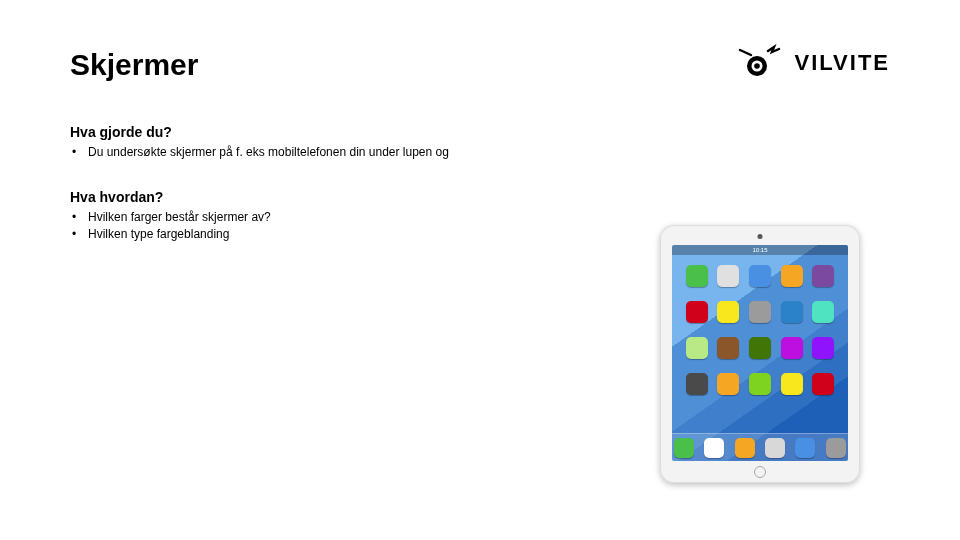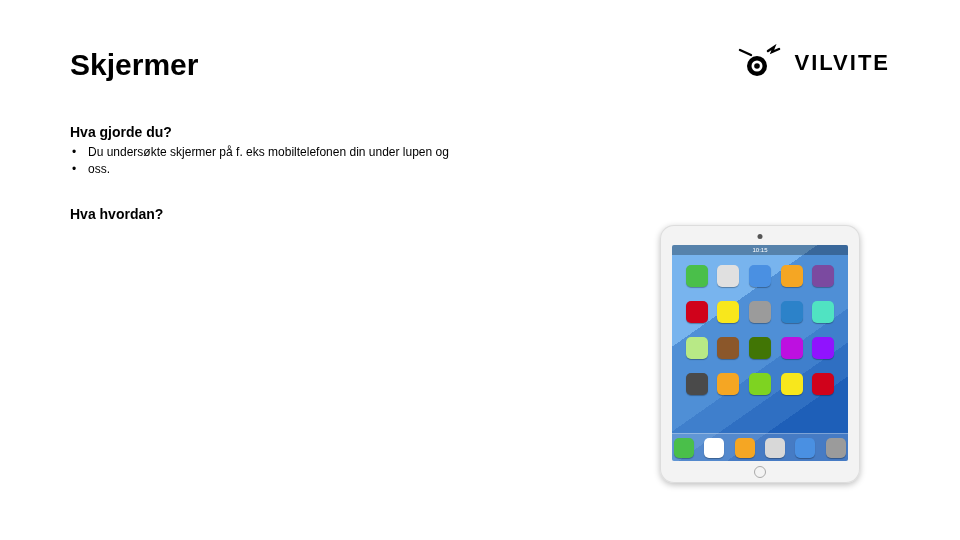--- a/index.html
+++ b/index.html
@@ -49,24 +49,27 @@
       </svg>
     </span>
     <span class="logo-text">VILVITE</span>
   </div>
 
   <h1 class="title">Skjermer</h1>
 
   <div class="section-heading">Hva gjorde du?</div>
   <ul class="bullets">
     <li>Du undersøkte skjermer på f. eks mobiltelefonen din under lupen og</li>
-    <li>oss.</li>
   </ul>
 
   <div class="section-heading">Hva hvordan?</div>
+  <ul class="bullets">
+    <li>Hvilken farger består skjermer av?</li>
+    <li>Hvilken type fargeblanding</li>
+  </ul>
 
   <div class="tablet">
     <div class="camera"></div>
     <div class="screen">
       <div class="topbar">
           <span>10:15</span>
         </div>
       <div class="grid">
         <div class="appicon" style="background:#4abf4a"></div>
         <div class="appicon" style="background:#e0e0e0"></div>

